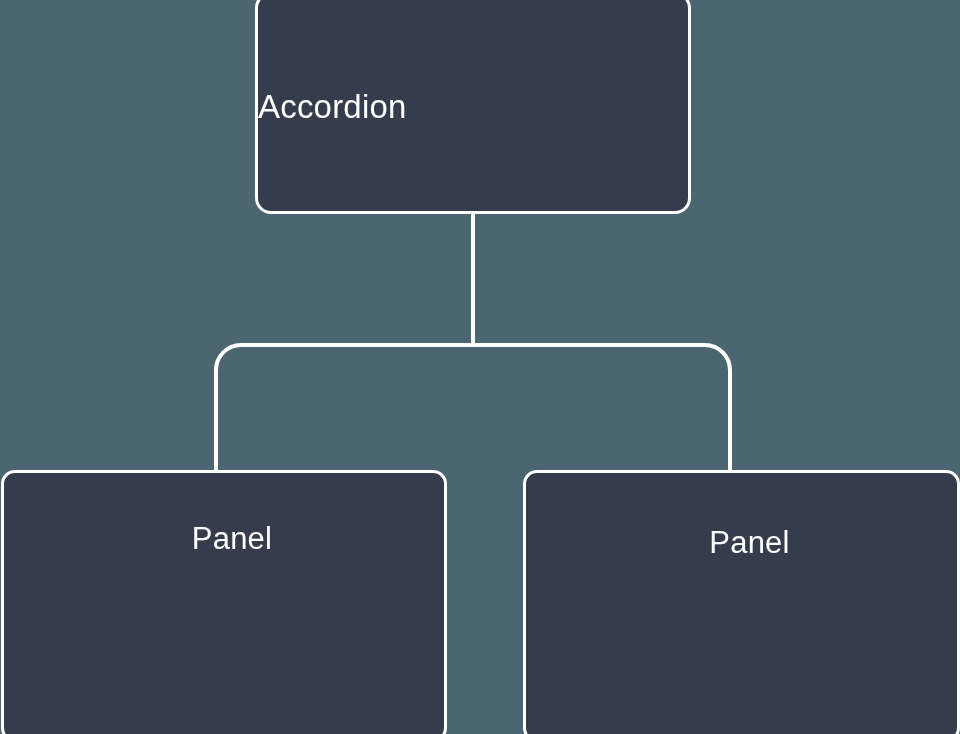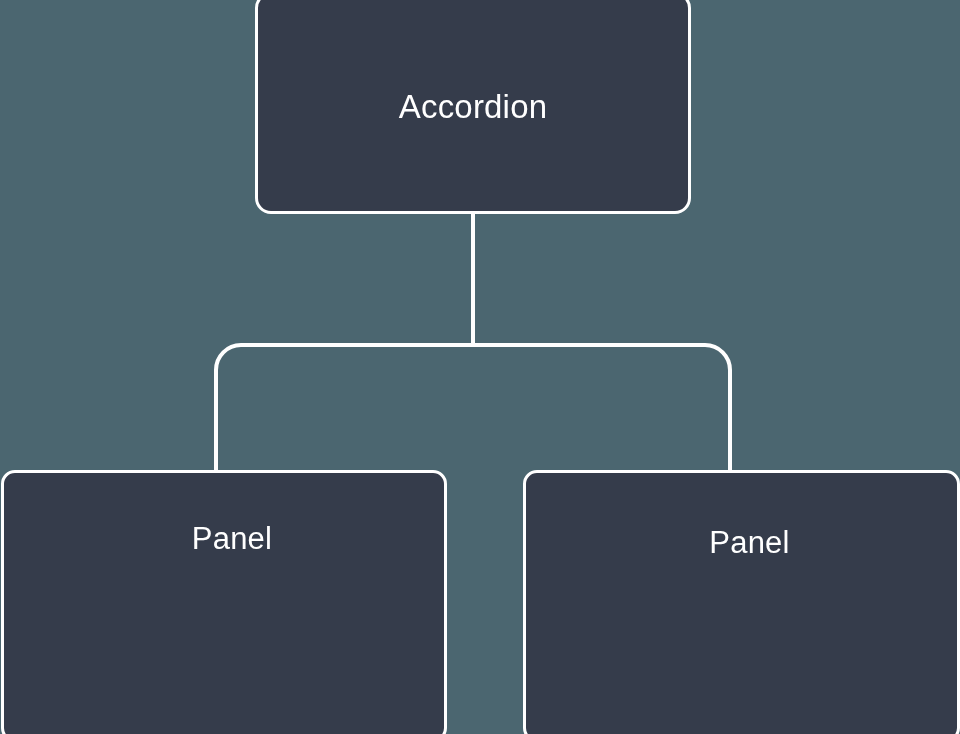--- a/index.html
+++ b/index.html
@@ -43,21 +43,20 @@
     top: -8px;
     width: 436px;
     height: 222px;
     border-radius: 16px;
   }
   .node-title-root {
     position: absolute;
     left: 0;
     right: 0;
     top: 92px;
-    text-align: center;
     color: #ffffff;
     font-size: 33px;
     line-height: 40px;
     letter-spacing: .2px;
   }
 
   .node-panel {
     top: 470px;
     height: 272px;
   }

